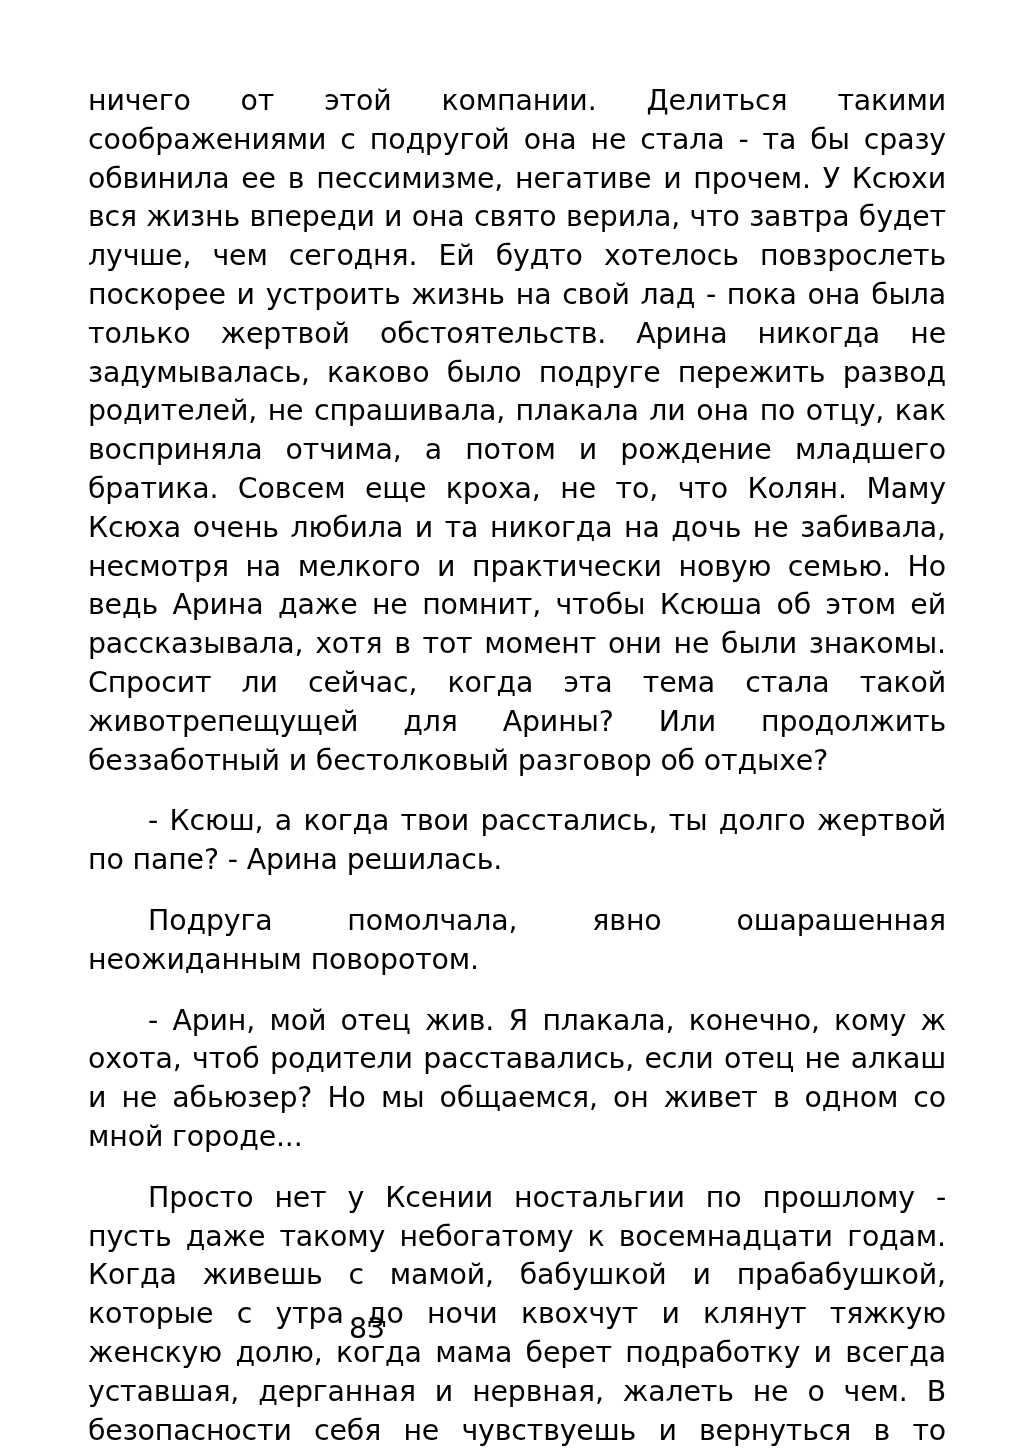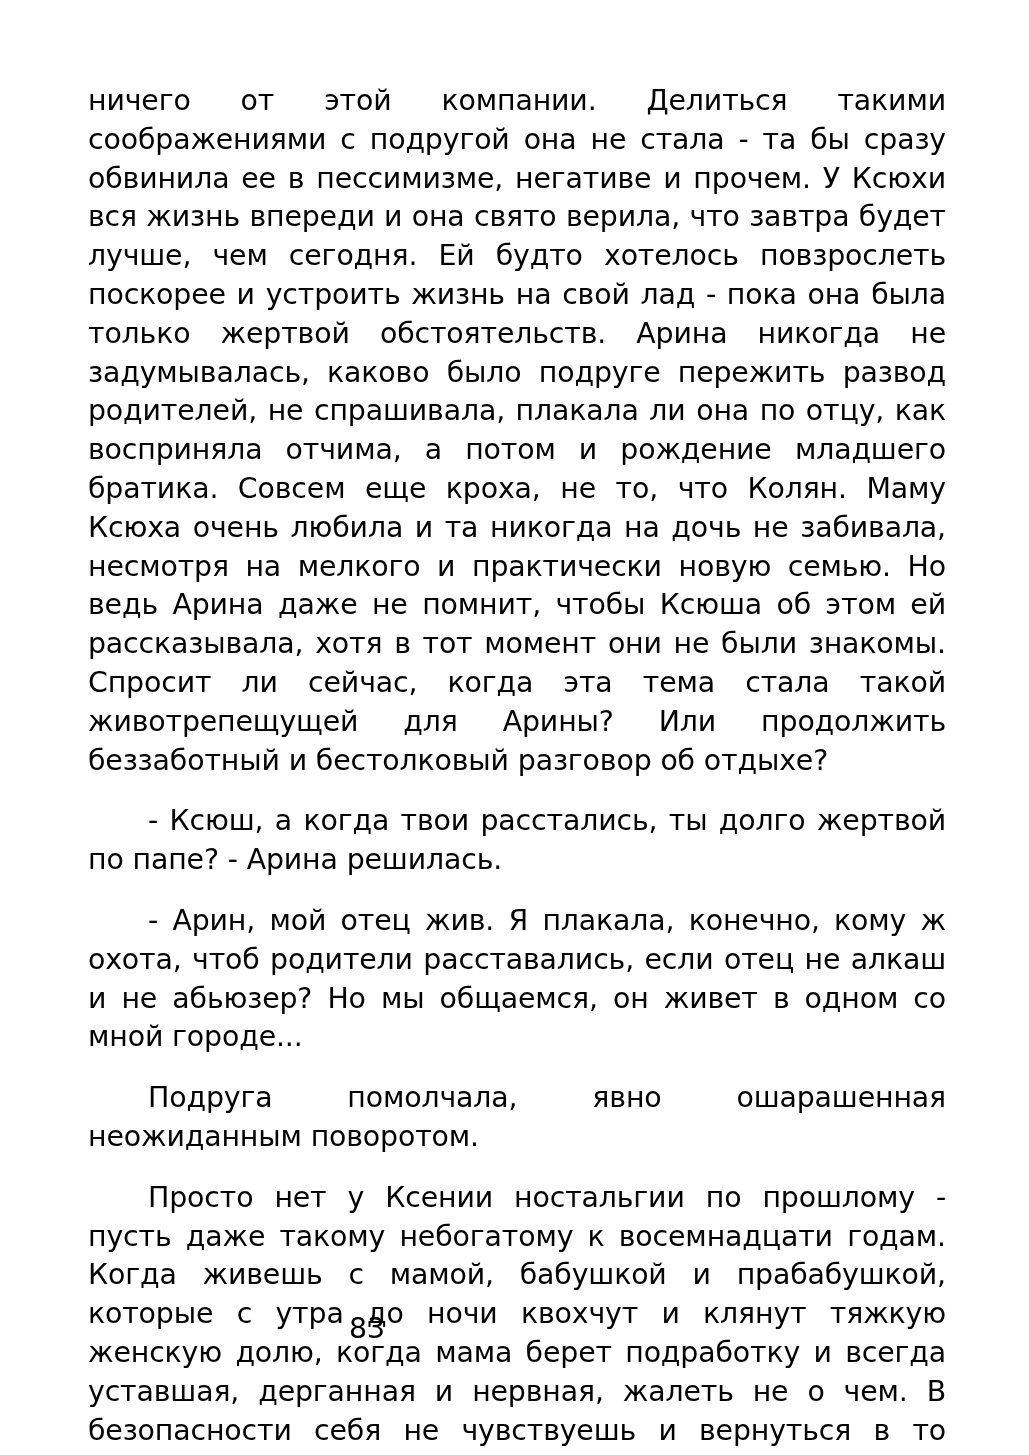--- a/index.html
+++ b/index.html
@@ -70,23 +70,23 @@
 <body>
 
 <div class="page">
 
   <div class="text-column">
 
     <p class="para continued">ничего от этой компании. Делиться такими соображениями с подругой она не стала - та бы сразу обвинила ее в пессимизме, негативе и прочем. У Ксюхи вся жизнь впереди и она свято верила, что завтра будет лучше, чем сегодня. Ей будто хотелось повзрослеть поскорее и устроить жизнь на свой лад - пока она была только жертвой обстоятельств. Арина никогда не задумывалась, каково было подруге пережить развод родителей, не спрашивала, плакала ли она по отцу, как восприняла отчима, а потом и рождение младшего братика. Совсем еще кроха, не то, что Колян. Маму Ксюха очень любила и та никогда на дочь не забивала, несмотря на мелкого и практически новую семью. Но ведь Арина даже не помнит, чтобы Ксюша об этом ей рассказывала, хотя в тот момент они не были знакомы. Спросит ли сейчас, когда эта тема стала такой животрепещущей для Арины? Или продолжить беззаботный и бестолковый разговор об отдыхе?</p>
 
     <p class="para indented">- Ксюш, а когда твои расстались, ты долго жертвой по папе? - Арина решилась.</p>
 
+    <p class="para indented">Подруга помолчала, явно ошарашенная неожиданным поворотом.</p>
+
     <p class="para indented">- Арин, мой отец жив. Я плакала, конечно, кому ж охота, чтоб родители расставались, если отец не алкаш и не абьюзер? Но мы общаемся, он живет в одном со мной городе...</p>
-
-    <p class="para indented">Подруга помолчала, явно ошарашенная неожиданным поворотом.</p>
 
     <p class="para indented">Просто нет у Ксении ностальгии по прошлому - пусть даже такому небогатому к восемнадцати годам. Когда живешь с мамой, бабушкой и прабабушкой, которые с утра до ночи квохчут и клянут тяжкую женскую долю, когда мама берет подработку и всегда уставшая, дерганная и нервная, жалеть не о чем. В безопасности себя не чувствуешь и вернуться в то время едва ли жаждешь.</p>
 
   </div>
 
   <div class="page-number">83</div>
 
 </div>
 
 </body></html>

